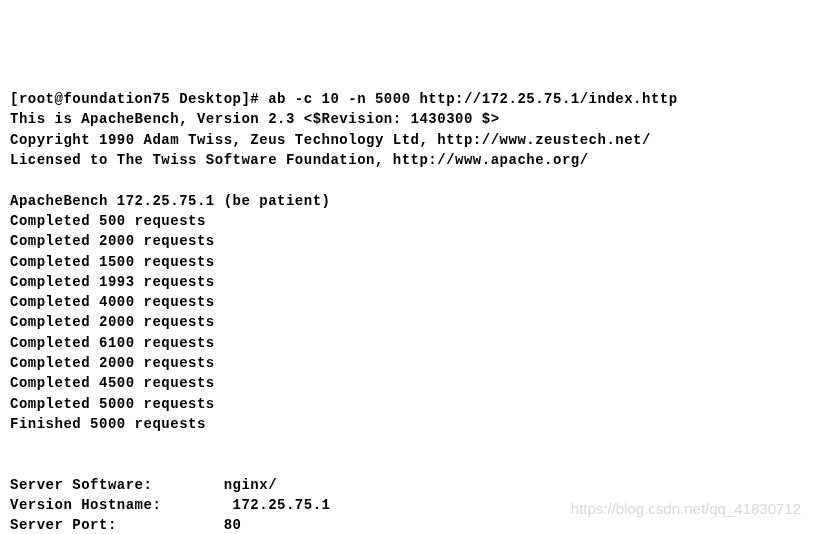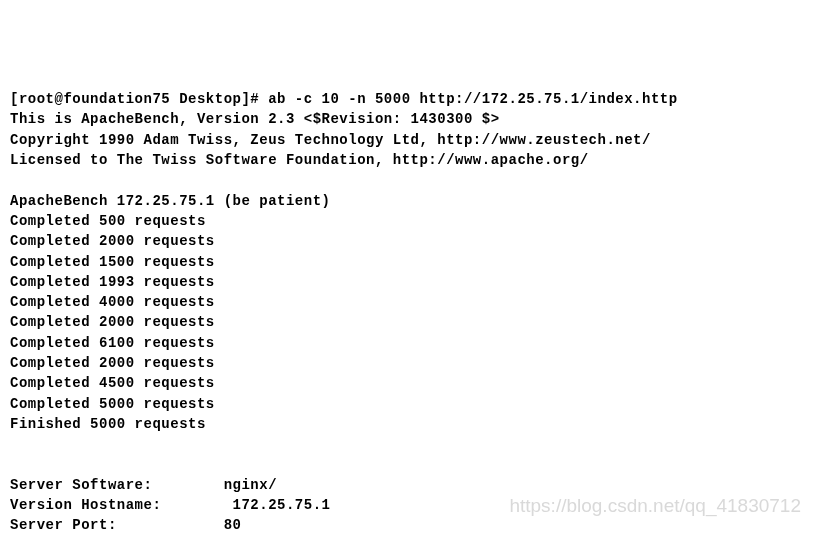--- a/index.html
+++ b/index.html
@@ -24,21 +24,21 @@
     }
     .terminal-output {
       white-space: pre;
     }
     .watermark {
       position: absolute;
       bottom: 14px;
       right: 18px;
       color: #d9d9d9;
       font-family: Arial, sans-serif;
-      font-size: 19px;
+      font-size: 15px;
       font-weight: normal;
       letter-spacing: 0;
     }
   </style>
 </head>
 <body>
 
 
 
 <div class="terminal-output"><span>[root@foundation75 Desktop]# ab -c 10 -n 5000 http://172.25.75.1/index.http</span>

